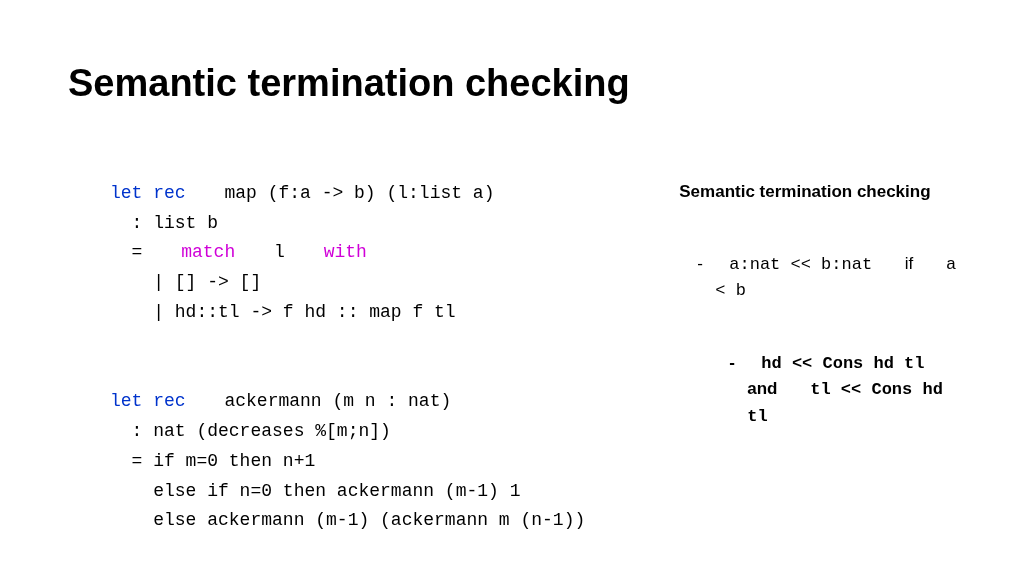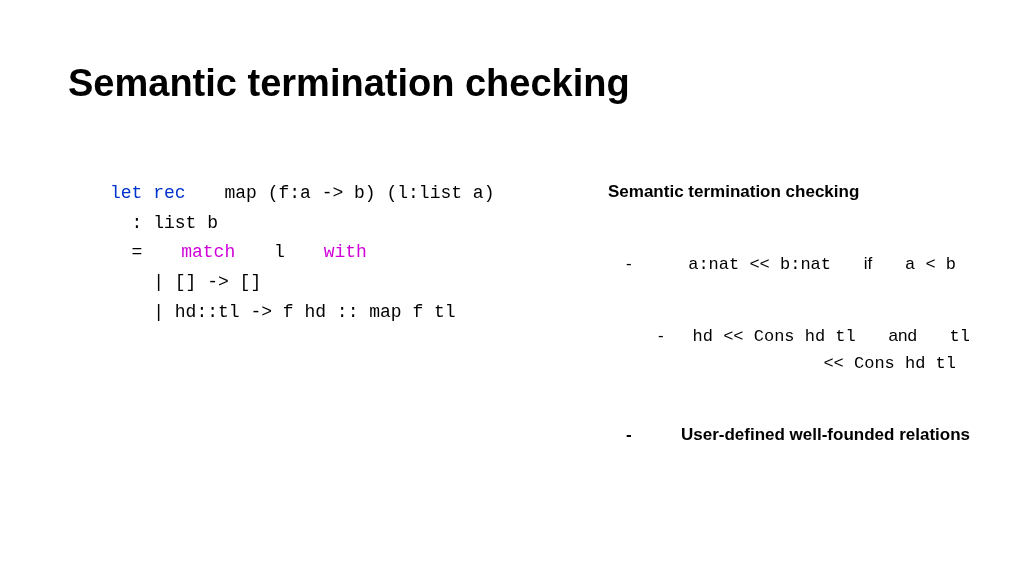--- a/index.html
+++ b/index.html
@@ -34,57 +34,61 @@
     font-size: 18px;
     line-height: 1.65;
     white-space: pre;
   }
   .code-block { margin-bottom: 60px; }
   .kw-blue { color: #0033cc; }
   .kw-magenta { color: #d000d8; }
   .right .hdr { font-weight: 700; }
   .right .mono { font-family: Consolas, "Courier New", monospace; }
   .right .sp { height: 18px; }
-  .right ul { list-style: none; padding-left: 0; text-align: right; }
+  .right ul { list-style: none; padding-left: 0; }
   .right li { padding-left: 22px; position: relative; margin-bottom: 4px; }
   .right li::before { content: "-"; position: absolute; left: 4px; }
-  .right li.sub { padding-left: 54px; }
+  .right li.sub { padding-left: 54px; font-weight: bold; }
   .right li.sub::before { left: 36px; }
 </style>
 </head>
 <body>
 
 <h1>Semantic termination checking</h1>
 
 <div class="cols">
 
   <div class="left">
 
     <pre class="code-block"><span class="kw-blue">let rec</span><span> map (f:a -&gt; b) (l:list a)</span>
 <span>  : list b</span>
 <span>  = </span><span class="kw-magenta">match</span><span> l </span><span class="kw-magenta">with</span>
 <span>    | [] -&gt; []</span>
 <span>    | hd::tl -&gt; f hd :: map f tl</span></pre>
 
+    <pre class="code-block"><span class="kw-blue">let rec</span><span> ackermann (m n : nat)</span>
+<span>  : nat (decreases %[m;n])</span>
+<span>  = if m=0 then n+1</span>
+<span>    else if n=0 then ackermann (m-1) 1</span>
+<span>    else ackermann (m-1) (ackermann m (n-1))</span></pre>
 
   </div>
 
   <div class="right">
     <div class="hdr">Semantic termination checking</div>
     <div class="sp"></div>
     <ul>
       <li>
         <span class="mono">a:nat &lt;&lt; b:nat</span><span> if </span><span class="mono">a &lt; b</span>
       </li>
     </ul>
     <div class="sp"></div>
     <ul>
       <li class="sub">
         <span class="mono">hd &lt;&lt; Cons hd tl</span><span> and </span><span class="mono">tl &lt;&lt; Cons hd tl</span>
       </li>
     </ul>
     <div class="sp"></div>
     <ul>
-      <li class="hdr">User-defined well-founded relations</li>
     </ul>
   </div>
 
 </div>
 
 </body></html>

